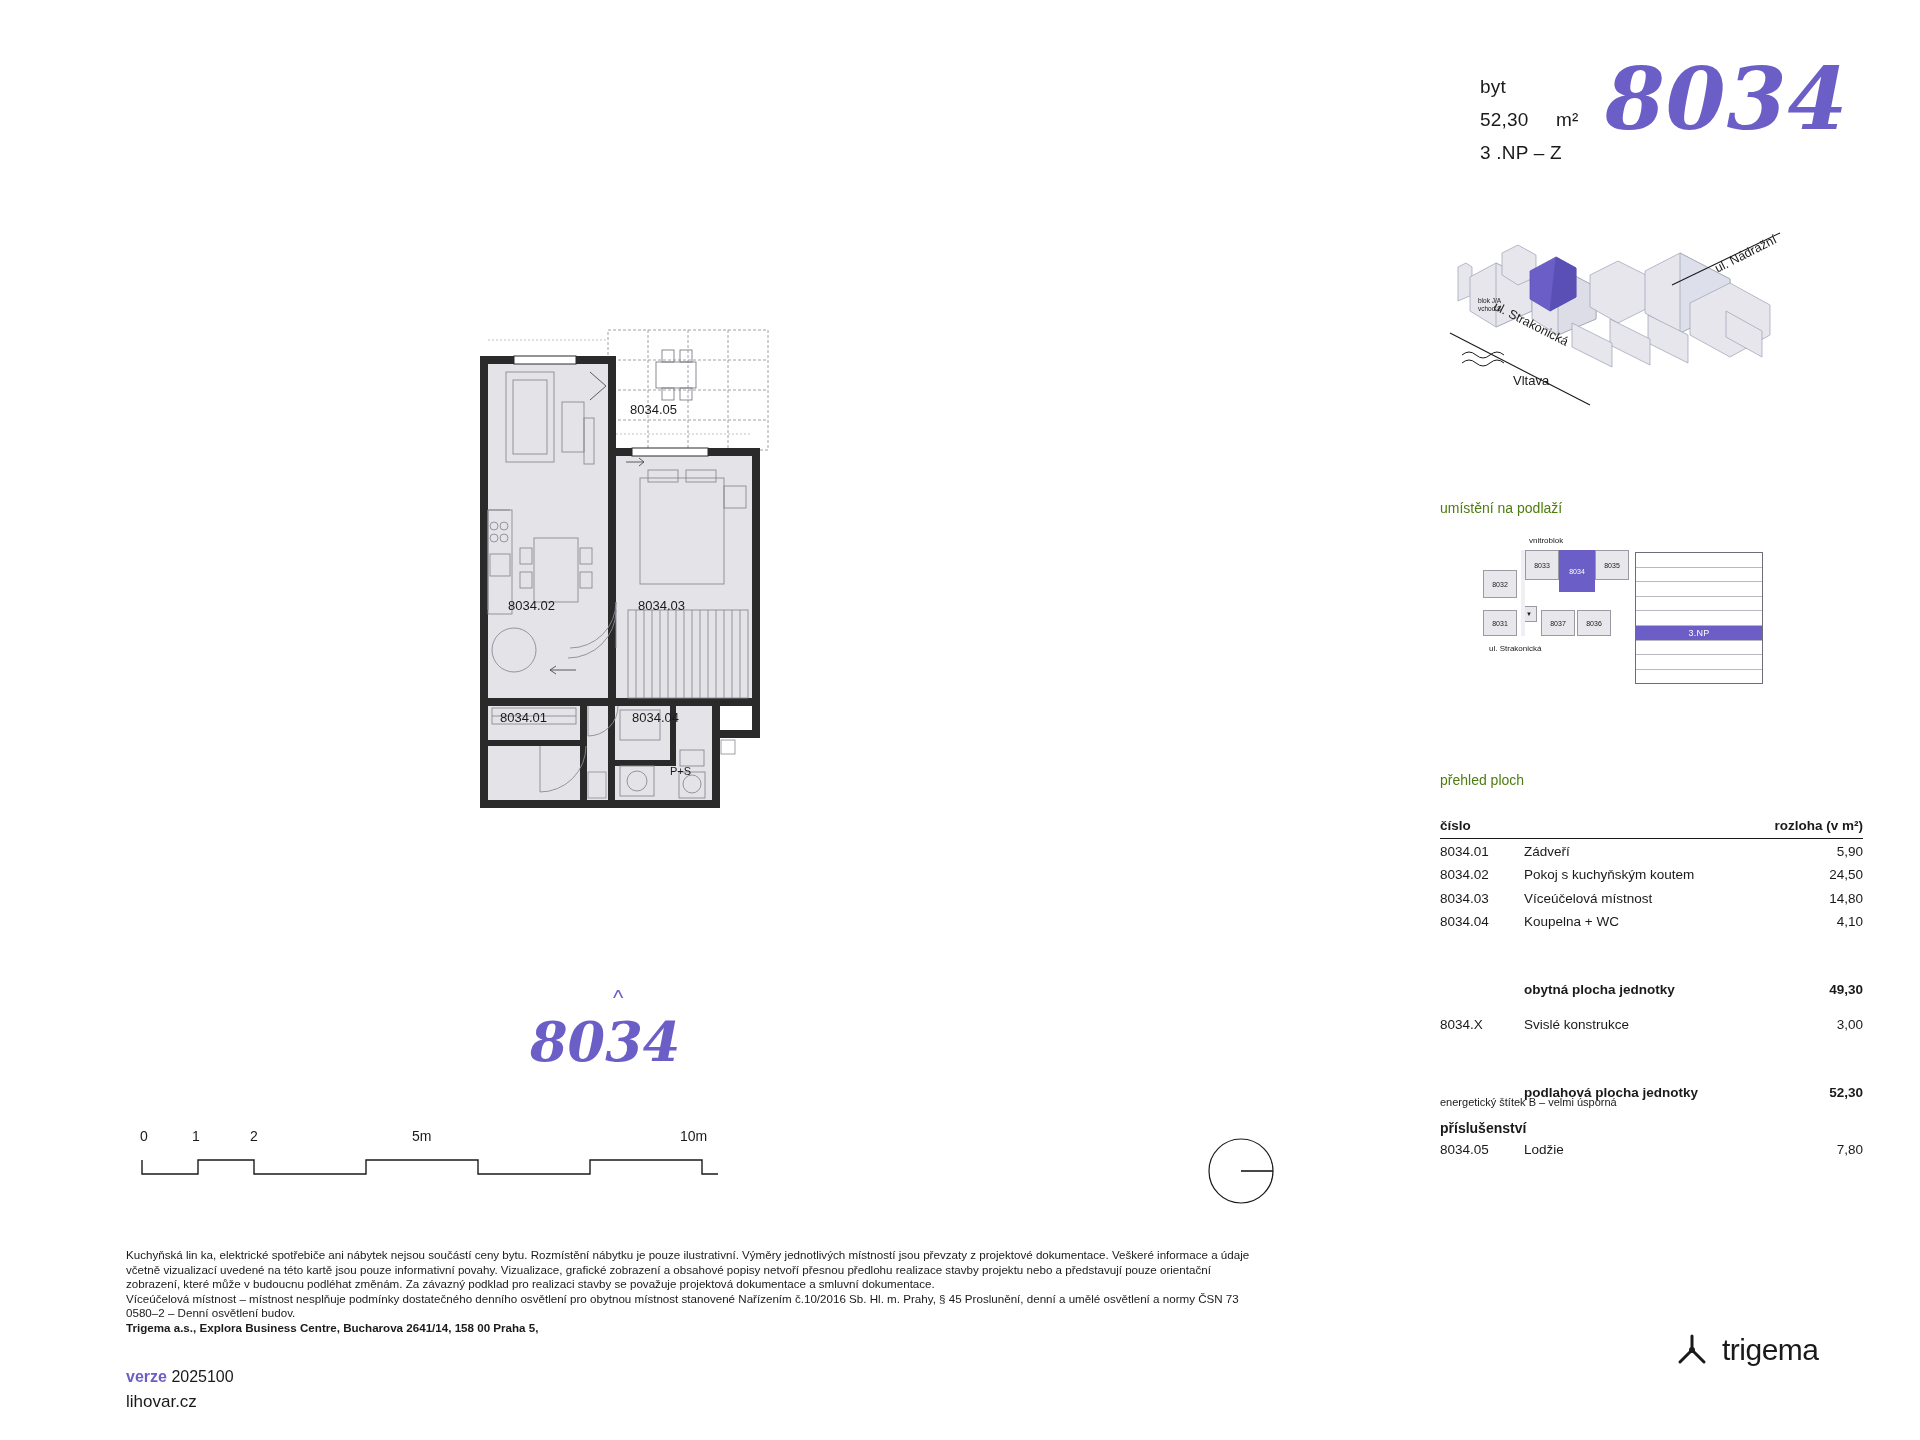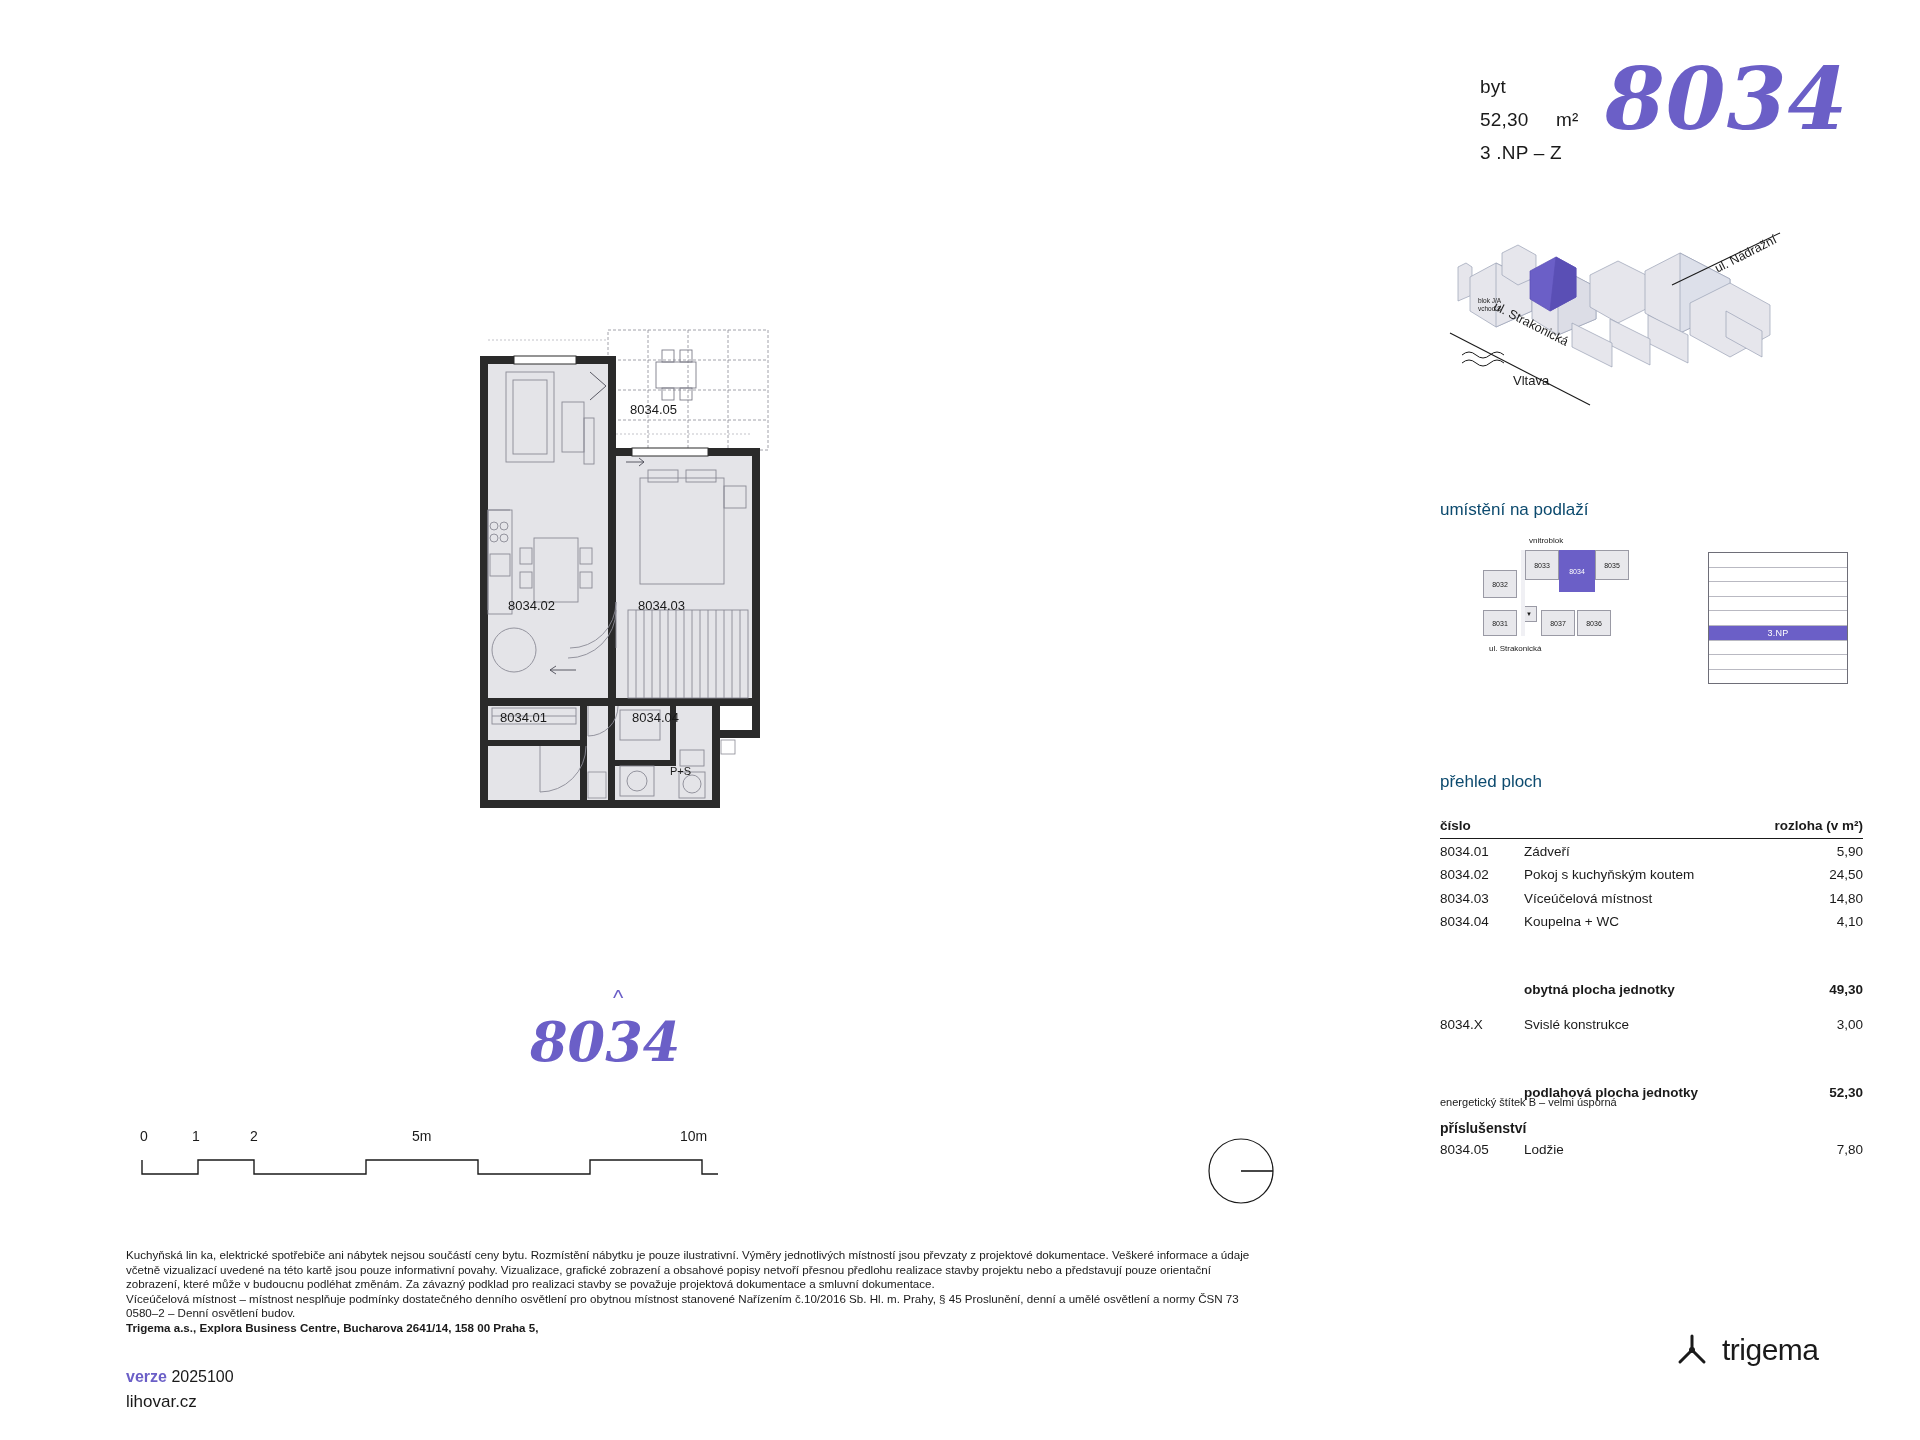--- a/index.html
+++ b/index.html
@@ -72,37 +72,37 @@
   
   .axo { position: absolute; left: 1440px; top: 215px; width: 390px; height: 200px; }
   .axo svg { display: block; }
   .axo-label { position: absolute; font-size: 11px; color: #1a1a1a; }
   .axo-nadrazni { left: 272px; top: 32px; transform: rotate(-27deg); font-size: 12.5px; }
   .axo-strakonicka { left: 50px; top: 102px; transform: rotate(27deg); font-size: 12.5px; }
   .axo-vltava { left: 73px; top: 158px; font-size: 13px; }
   .axo-blok { left: 38px; top: 82px; font-size: 6.5px; line-height: 8px; }
 
   
-  .sec-title { position: absolute; font-size: 17px; color: #0c4a6e; }
+  .sec-title { position: absolute; font-size: 14px; color: #4d7c0f; }
   .t-umisteni { left: 1440px; top: 500px; }
   .t-prehled { left: 1440px; top: 772px; }
 
   .floorplan-mini { position: absolute; left: 1465px; top: 548px; width: 220px; height: 140px; }
   .fp-room {
     position: absolute;
     background: #e8e8ec;
     border: 0.8px solid #9a9aa5;
     font-size: 7px;
     display: flex; align-items: center; justify-content: center;
     color: #1a1a1a;
   }
   .fp-room.active { background: #6b5fc7; border-color: #6b5fc7; color: #ffffff; }
   .fp-caption { position: absolute; font-size: 8px; color: #1a1a1a; }
 
-  .levels { position: absolute; left: 1708px; top: 552px; width: 140px; height: 132px; border: 0.8px solid #6e6e78; }
+  .levels { position: absolute; left: 1635px; top: 552px; width: 128px; height: 132px; border: 0.8px solid #6e6e78; }
   .level-row { height: 14.6px; border-bottom: 0.8px solid #b9b9c2; }
   .level-row:last-child { border-bottom: none; }
   .level-row.active {
     background: #6b5fc7;
     color: #fff;
     font-size: 9px;
     display: flex; align-items: center; justify-content: center;
     letter-spacing: 0.3px;
   }
 

